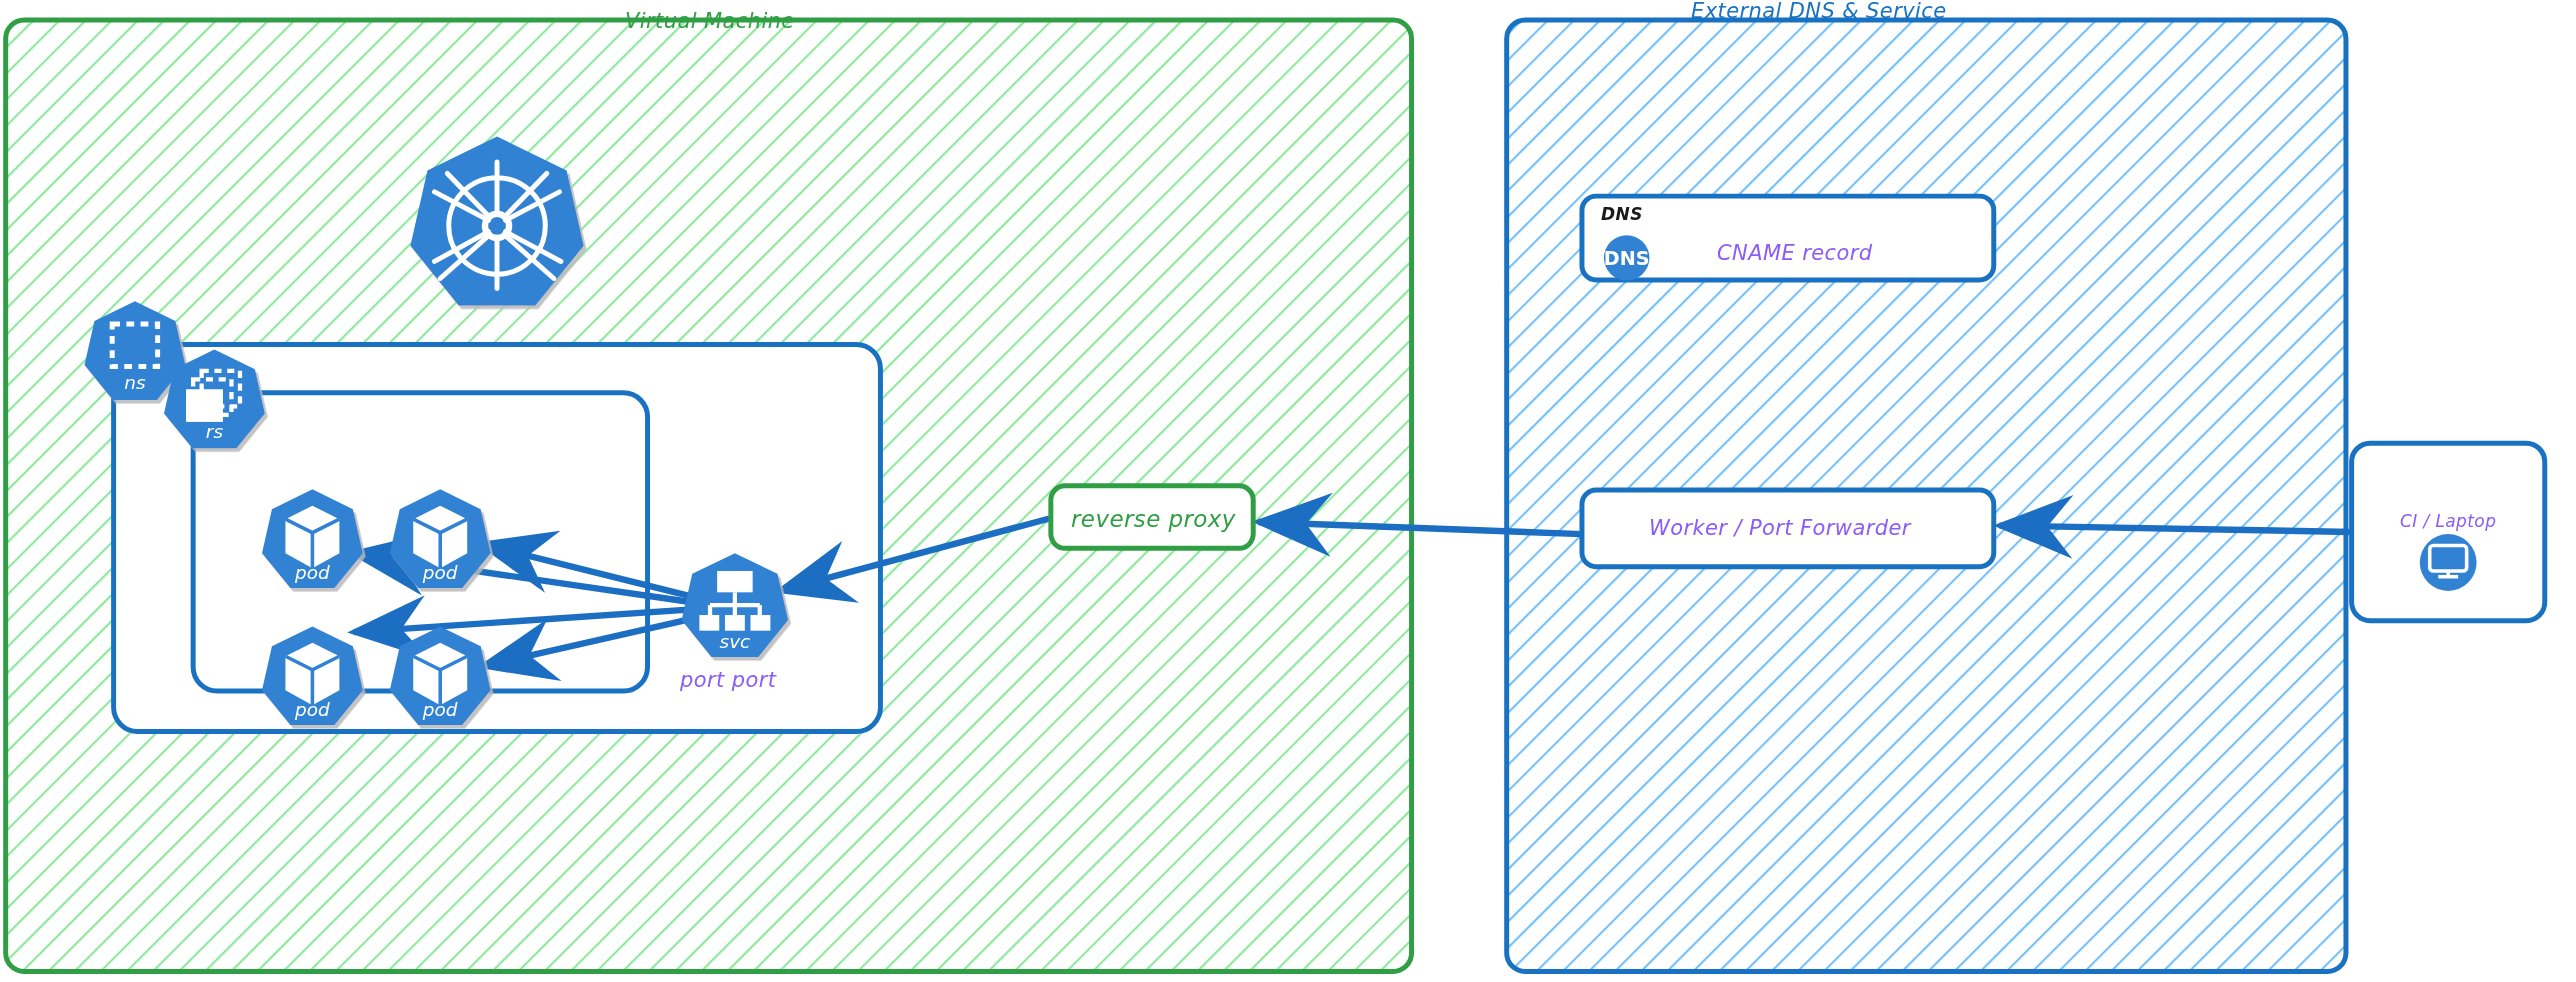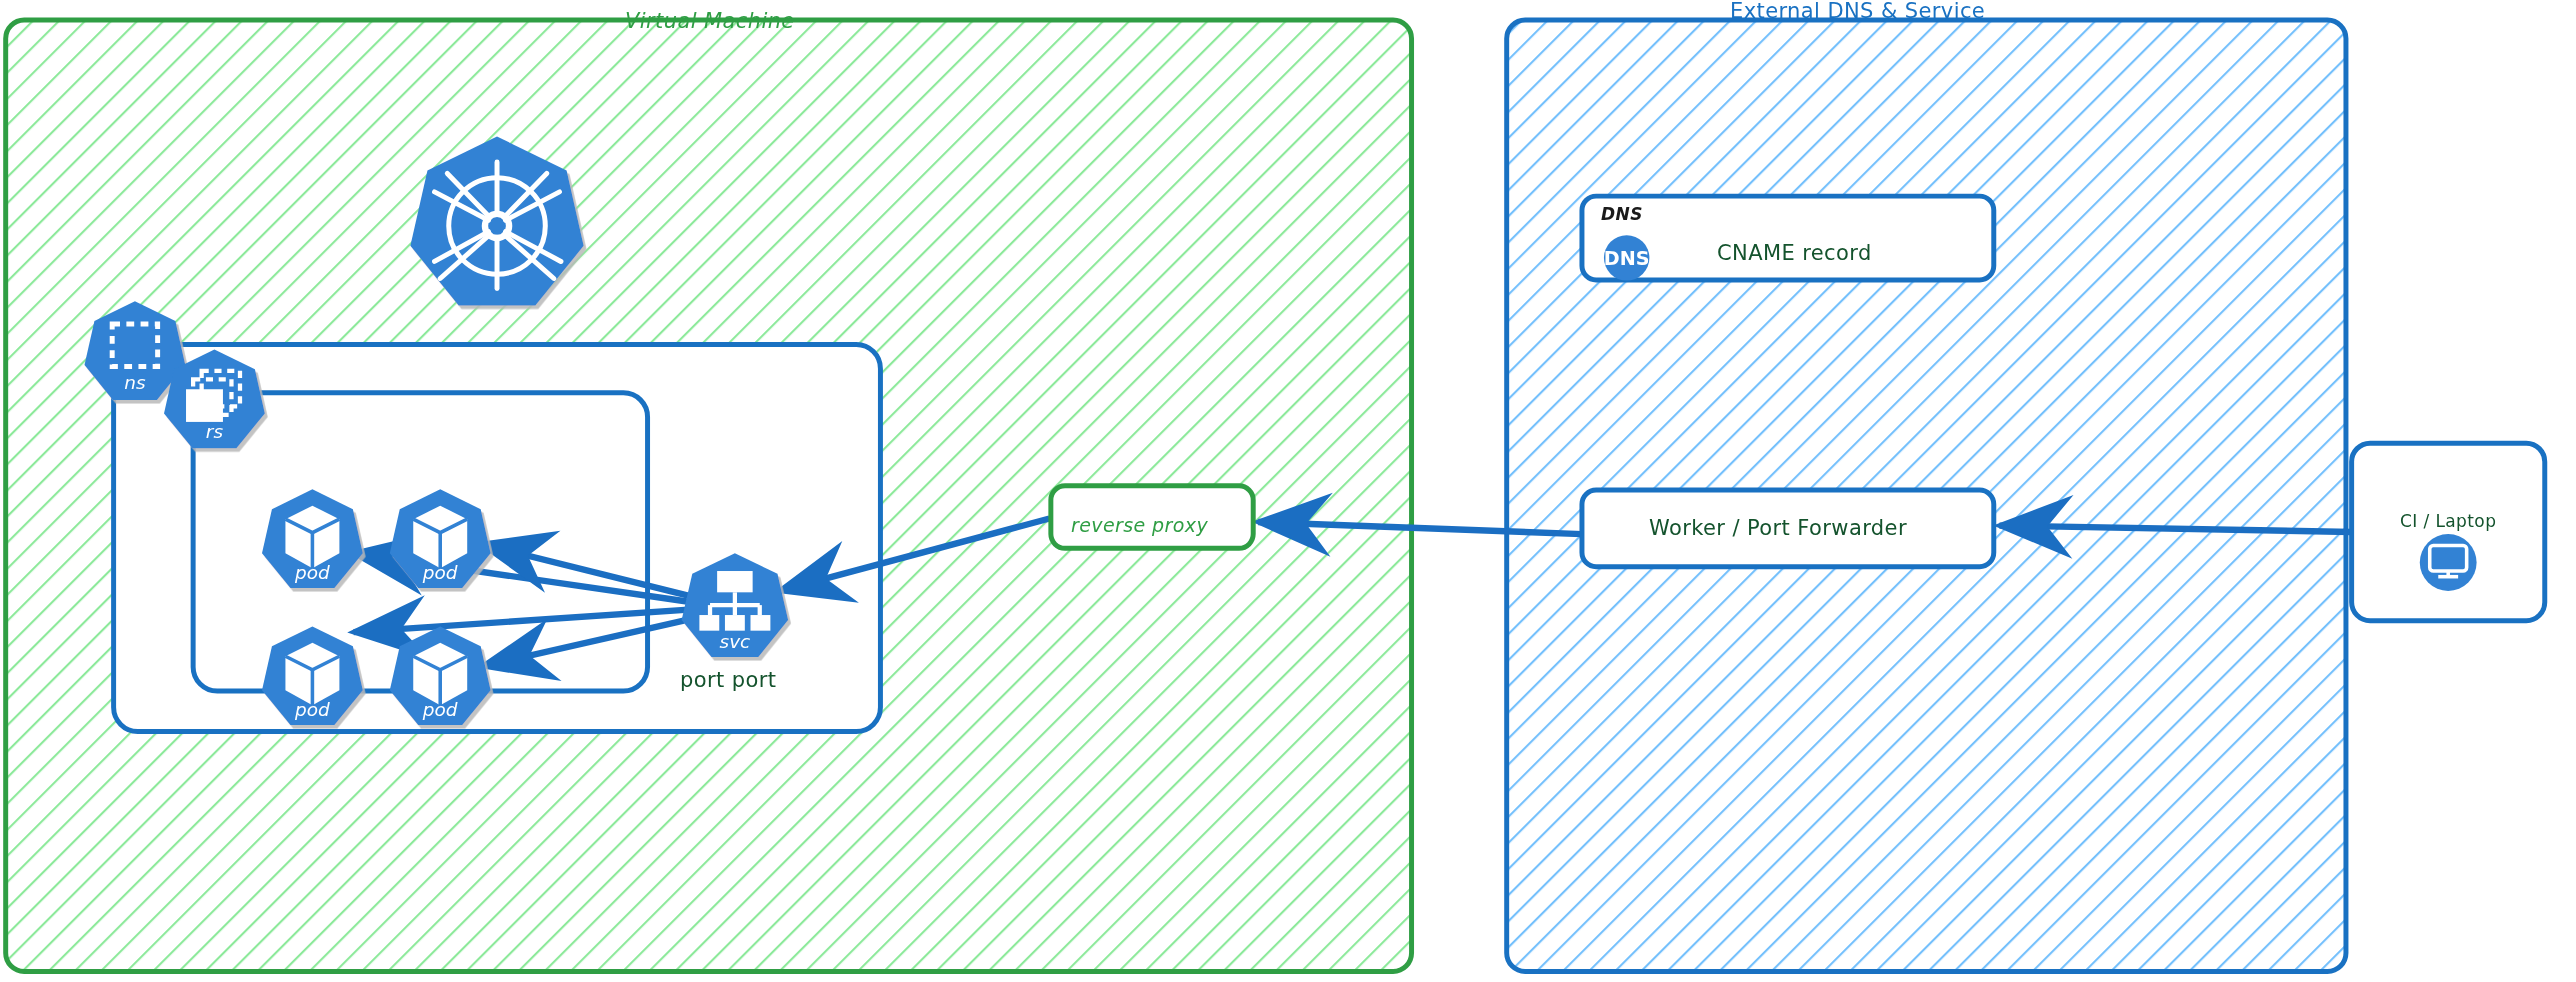--- a/index.html
+++ b/index.html
@@ -30,31 +30,31 @@
   }
   .title-green {
     color: #2f9e44;
     font-size: 21px;
     font-style: italic;
     margin-top: 10px;
   }
   .title-blue {
     color: #1971c2;
     font-size: 21px;
-    margin-left: 39px;
+    font-style: italic;
   }
   .box-green-text {
     color: #2f9e44;
-    font-size: 19px;
-    font-style: italic;
-    margin-top: 8px;
+    font-size: 23px;
+    font-style: italic;
   }
   .box-blue-text {
-    color: #14532d;
+    color: #8b5cf6;
     font-size: 21px;
+    font-style: italic;
   }
   .small-black {
     color: #1a1a1a;
     font-size: 17px;
     font-style: italic;
     font-weight: 600;
   }
   .k8s-cap {
     fill: #ffffff;
     font-size: 26px;

